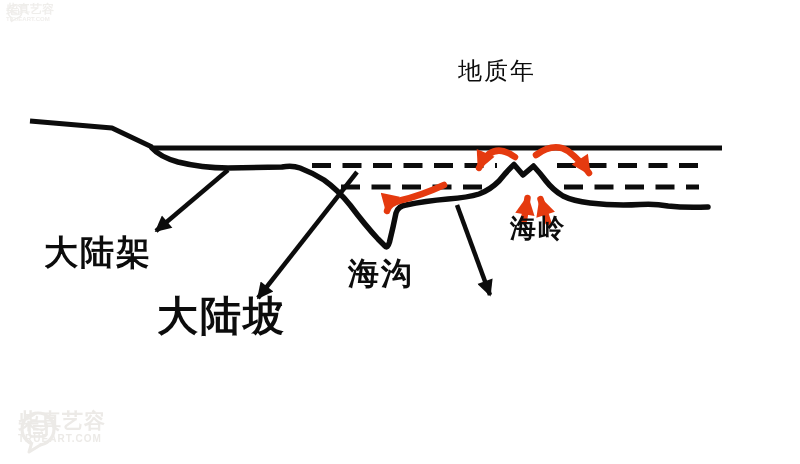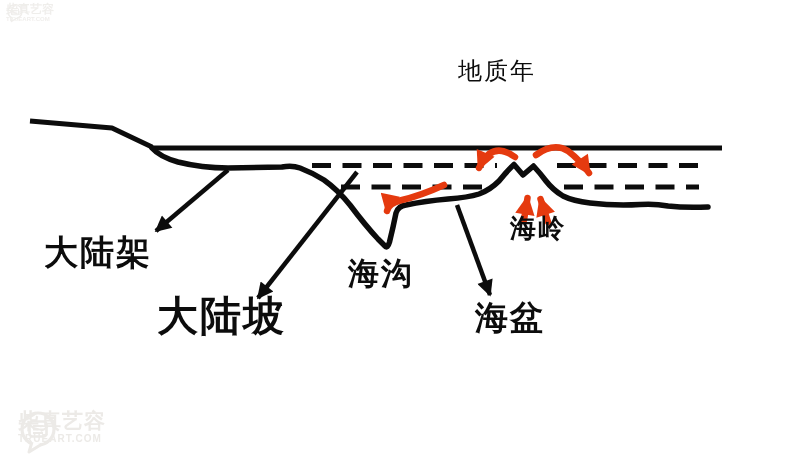--- a/index.html
+++ b/index.html
@@ -104,21 +104,20 @@
     <path class="red-stroke" stroke-width="6.5" stroke-linecap="round" marker-end="url(#headRed)" d="M548 222 L540.5 199"></path>
   </svg>
 
   <div class="annotation">
     <div>地质年</div>
   </div>
 
   <div class="lbl lbl-shelf">大陆架</div>
   <div class="lbl lbl-slope">大陆坡</div>
   <div class="lbl lbl-trench">海沟</div>
-  <div class="lbl lbl-basin">海盆</div>
   <div class="lbl lbl-ridge">海岭</div>
 
   <div class="wm wm-top">
     <svg width="18" height="20" viewBox="0 0 40 44">
       <circle cx="20" cy="19" r="15.5" fill="none" stroke="var(--wm)" stroke-width="3"></circle>
       <path d="M14 32 L12 41 L23 34" fill="var(--bg)" stroke="var(--wm)" stroke-width="3" stroke-linejoin="round"></path>
       <rect x="12" y="12" width="16" height="14" rx="3" fill="none" stroke="var(--wm)" stroke-width="2.4"></rect>
       <line x1="15" y1="16.5" x2="25" y2="16.5" stroke="var(--wm)" stroke-width="1.8"></line>
       <line x1="15" y1="20" x2="25" y2="20" stroke="var(--wm)" stroke-width="1.8"></line>
       <line x1="15" y1="23.5" x2="25" y2="23.5" stroke="var(--wm)" stroke-width="1.8"></line>

